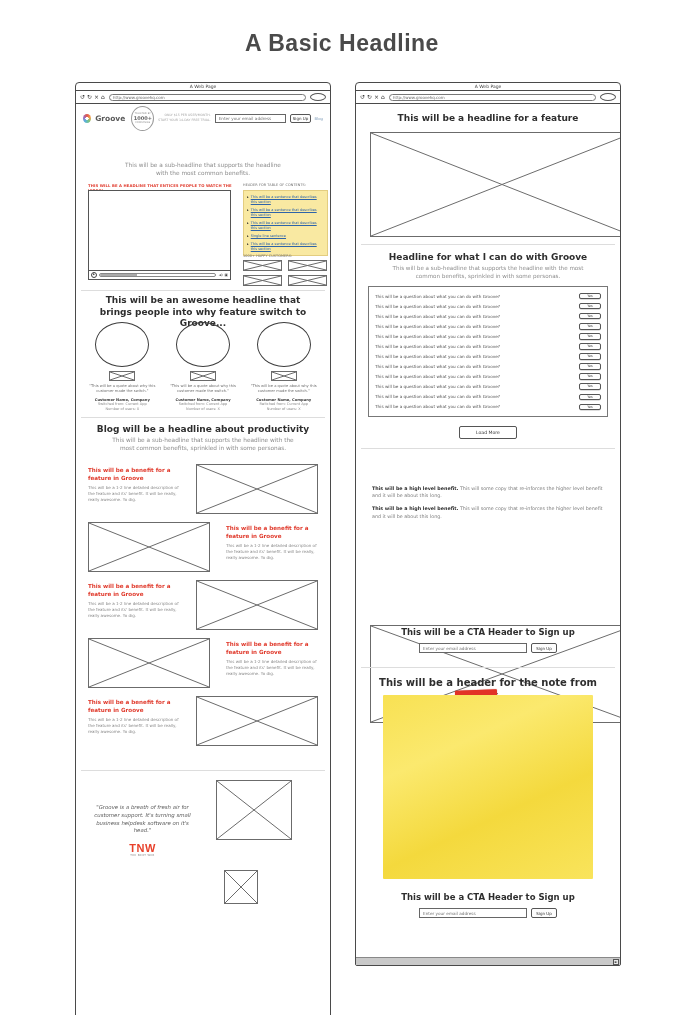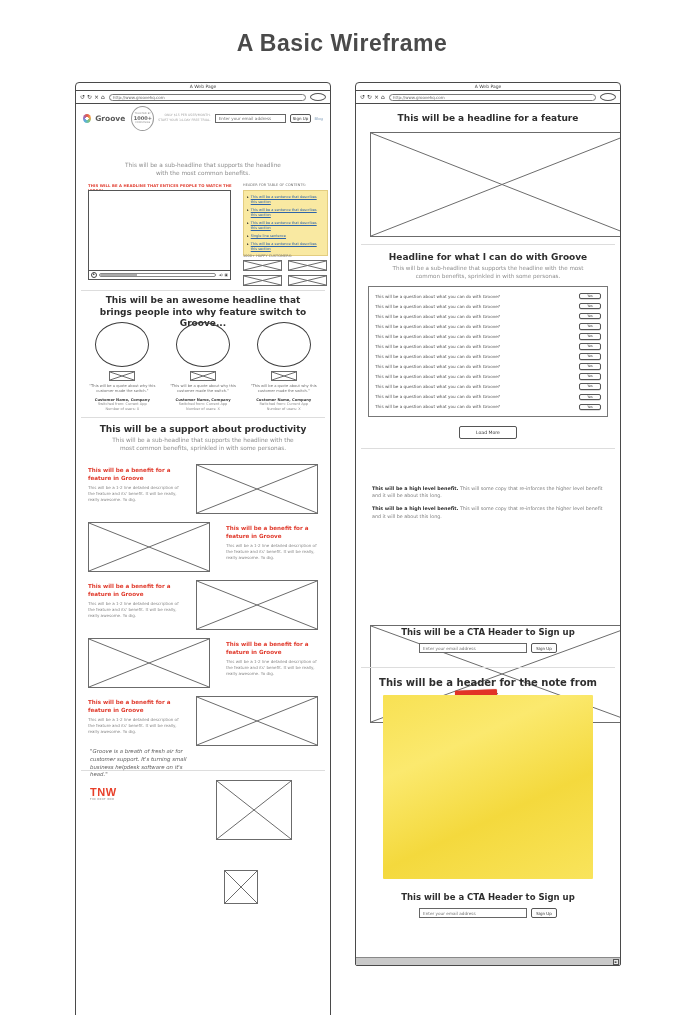--- a/index.html
+++ b/index.html
@@ -114,21 +114,21 @@
   .benefit b { color: #2e2e2e; }
   .cta-row { display: flex; justify-content: center; gap: 4px; align-items: center; }
   .note { border-radius: 1px;
     background: linear-gradient(155deg, #f8e153 0%, #fbe96e 30%, #f4d93d 62%, #f9e45c 100%); }
   .tape { background: #e23326; border-radius: 1px; transform: rotate(-2deg);
     box-shadow: 0 0 1px rgba(180,30,20,0.7); }
 </style>
 </head>
 <body>
 
-<div class="page-title">A Basic Wireframe</div>
+<div class="page-title">A Basic Headline</div>
 
 <div class="browser" id="left-window">
   <div class="titlebar">A Web Page</div>
   <div class="toolbar">
     <span class="nav-icon">↺</span>
     <span class="nav-icon">↻</span>
     <span class="nav-icon">×</span>
     <span class="nav-icon">⌂</span>
     <span class="urlbar">http://www.groovehq.com</span>
     <span class="pill"></span>
@@ -257,21 +257,21 @@
           </div>
         <div class="t-quote">"This will be a quote about why this customer made the switch."</div>
         <div class="t-name">Customer Name, Company</div>
         <div class="t-meta">Switched from: Current App</div>
         <div class="t-meta">Number of users: X</div>
       </div>
     </div>
 
     <div class="divider" style="top:313px;"></div>
 
-    <div class="abs h-big" style="top:320px;left:14px;right:14px;font-size:9px;">This will be a support about productivity</div>
+    <div class="abs h-big" style="top:320px;left:14px;right:14px;font-size:9px;">Blog will be a headline about productivity</div>
     <div class="abs sub" style="top:333px;left:34px;right:34px;font-size:5.8px;">This will be a sub-headline that supports the headline with the most common benefits, sprinkled in with some personas.</div>
 
     <div class="features" style="top:360px;">
       <div class="feature-row">
         <div class="f-text">
             <div class="f-head red">This will be a benefit for a feature in Groove</div>
           <div class="f-desc">This will be a 1-2 line detailed description of the feature and its' benefit. It will be really, really awesome. Yo dig.</div>
           </div>
         <div class="xbox f-img">
             <svg viewBox="0 0 100 100" preserveAspectRatio="none">
@@ -325,21 +325,21 @@
             <svg viewBox="0 0 100 100" preserveAspectRatio="none">
               <line x1="0" y1="0" x2="100" y2="100" stroke="#6b6b6b" stroke-width="1" vector-effect="non-scaling-stroke"></line>
               <line x1="100" y1="0" x2="0" y2="100" stroke="#6b6b6b" stroke-width="1" vector-effect="non-scaling-stroke"></line>
             </svg>
           </div>
       </div>
     </div>
 
     <div class="divider" style="top:666px;"></div>
 
-    <div class="abs" style="top:644px;left:14px;width:105px;">
+    <div class="abs" style="top:700px;left:14px;width:105px;text-align:center;">
       <div class="press-quote">"Groove is a breath of fresh air for customer support.  It's turning small business helpdesk software on it's head."</div>
       <div class="tnw">TNW</div>
       <div class="tnw-sub">THE NEXT WEB</div>
     </div>
     <div class="abs" style="top:676px;left:140px;right:10px;height:78px;">
       <div class="xbox abs" style="right:0;top:0;width:76px;height:60px;">
           <svg viewBox="0 0 100 100" preserveAspectRatio="none">
             <line x1="0" y1="0" x2="100" y2="100" stroke="#6b6b6b" stroke-width="1" vector-effect="non-scaling-stroke"></line>
             <line x1="100" y1="0" x2="0" y2="100" stroke="#6b6b6b" stroke-width="1" vector-effect="non-scaling-stroke"></line>
           </svg>

